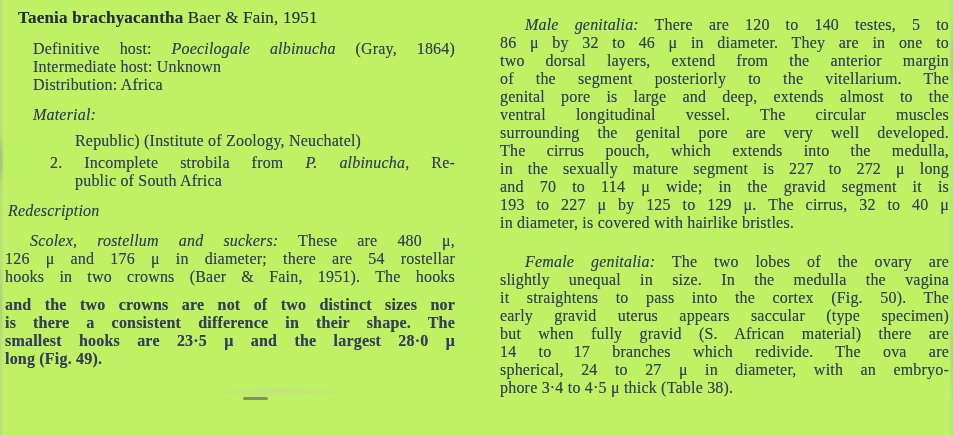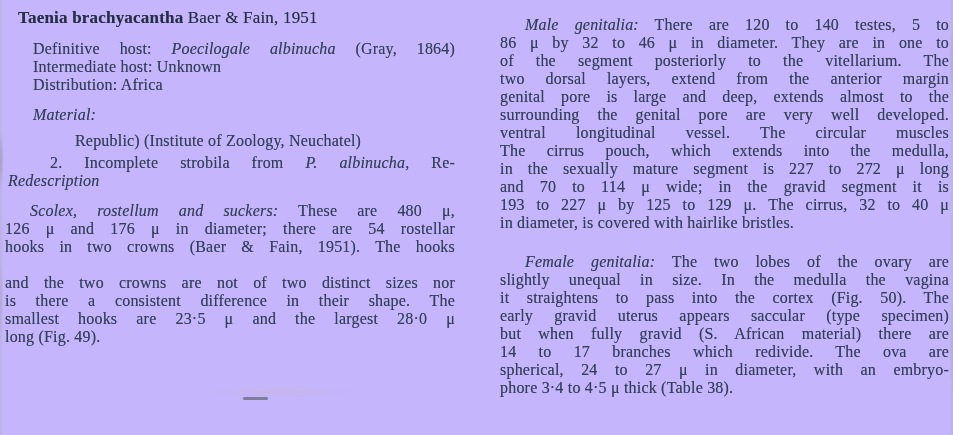--- a/index.html
+++ b/index.html
@@ -4,21 +4,21 @@
 <style>
   html, body {
     margin: 0;
     padding: 0;
     background: #ffffff;
   }
   #page {
     position: relative;
     width: 953px;
     height: 435px;
-    background: #c4b5fd;
+    background: #bef264;
     overflow: hidden;
     font-family: "Liberation Serif", "DejaVu Serif", serif;
     color: #343e57;
     text-shadow: 0 0 0.5px rgba(52, 62, 87, 0.55);
   }
   .col { position: absolute; }
   #col-left  { left: 5px;  top: 8px;  width: 450px; }
   #col-right { left: 500px; top: 16px; width: 449px; }
 
   .ln {
@@ -42,23 +42,23 @@
     min-height: 20px;
     text-indent: 13px;
     color: #272e41;
   }
   .block-hosts { margin-top: 12px; margin-left: 28px; }
   .block-material { margin-top: 12px; margin-left: 28px; }
   .block-list { margin-top: 8px; }
   .li-first { padding-left: 45px; }
   .li-cont  { padding-left: 70px; }
   .li-gap   { margin-top: 4px; }
-  .block-redescription { margin-left: 3px; }
+  .block-redescription { margin-top: 12px; margin-left: 3px; }
   .block-scolex { margin-top: 12px; }
-  .block-hooks  { margin-top: 18px; }
+  .block-hooks  { margin-top: 10px; font-weight: bold; }
   .ind { text-indent: 25px; }
   .block-female { margin-top: 21px; }
 
   
   .edge-left {
     position: absolute; left: 0; top: 0; width: 6px; height: 435px;
     background:
       radial-gradient(ellipse 4px 40px at 1px 160px, rgba(120,120,125,0.35), transparent 70%),
       radial-gradient(ellipse 3px 60px at 1px 300px, rgba(140,140,145,0.25), transparent 70%),
       linear-gradient(to right, rgba(165,165,168,0.28), rgba(200,200,202,0.10) 60%, transparent);
@@ -98,20 +98,21 @@
       <div class="ln l"><span>Distribution: Africa</span></div>
     </div>
 
     <div class="block-material">
       <div class="ln l"><span class="seg-i">Material:</span></div>
     </div>
 
     <div class="block-list">
       <div class="ln l li-cont"><span>Republic) (Institute of Zoology, Neuchatel)</span></div>
       <div class="ln j li-first li-gap"><span>2.  Incomplete strobila from </span><span class="seg-i">P. albinucha</span><span>, Re-</span></div>
+      <div class="ln l li-cont"><span>public of South Africa</span></div>
     </div>
 
     <div class="block-redescription">
       <div class="ln l"><span class="seg-i">Redescription</span></div>
     </div>
 
     <div class="block-scolex">
       <div class="ln j ind"><span class="seg-i">Scolex, rostellum and suckers:</span><span> These are 480 μ,</span></div>
       <div class="ln j"><span>126 μ and 176 μ in diameter; there are 54 rostellar</span></div>
       <div class="ln j"><span>hooks in two crowns (Baer &amp; Fain, 1951).  The hooks</span></div>
@@ -122,25 +123,25 @@
       <div class="ln j"><span>is there a consistent difference in their shape.  The</span></div>
       <div class="ln j"><span>smallest hooks are 23·5 μ and the largest 28·0 μ</span></div>
       <div class="ln l"><span>long (Fig. 49).</span></div>
     </div>
   </div>
 
   <div id="col-right" class="col">
     <div class="block-male">
       <div class="ln j ind"><span class="seg-i">Male genitalia:</span><span> There are 120 to 140 testes, 5 to</span></div>
       <div class="ln j"><span>86 μ by 32 to 46 μ in diameter.  They are in one to</span></div>
+      <div class="ln j"><span>two dorsal layers, extend from the anterior margin</span></div>
       <div class="ln j"><span>of the segment posteriorly to the vitellarium.  The</span></div>
-      <div class="ln j"><span>two dorsal layers, extend from the anterior margin</span></div>
       <div class="ln j"><span>genital pore is large and deep, extends almost to the</span></div>
+      <div class="ln j"><span>ventral longitudinal vessel.  The circular muscles</span></div>
       <div class="ln j"><span>surrounding the genital pore are very well developed.</span></div>
-      <div class="ln j"><span>ventral longitudinal vessel.  The circular muscles</span></div>
       <div class="ln j"><span>The cirrus pouch, which extends into the medulla,</span></div>
       <div class="ln j"><span>in the sexually mature segment is 227 to 272 μ long</span></div>
       <div class="ln j"><span>and 70 to 114 μ wide; in the gravid segment it is</span></div>
       <div class="ln j"><span>193 to 227 μ by 125 to 129 μ.  The cirrus, 32 to 40 μ</span></div>
       <div class="ln l"><span>in diameter, is covered with hairlike bristles.</span></div>
     </div>
 
     <div class="block-female">
       <div class="ln j ind"><span class="seg-i">Female genitalia:</span><span> The two lobes of the ovary are</span></div>
       <div class="ln j"><span>slightly unequal in size.  In the medulla the vagina</span></div>

